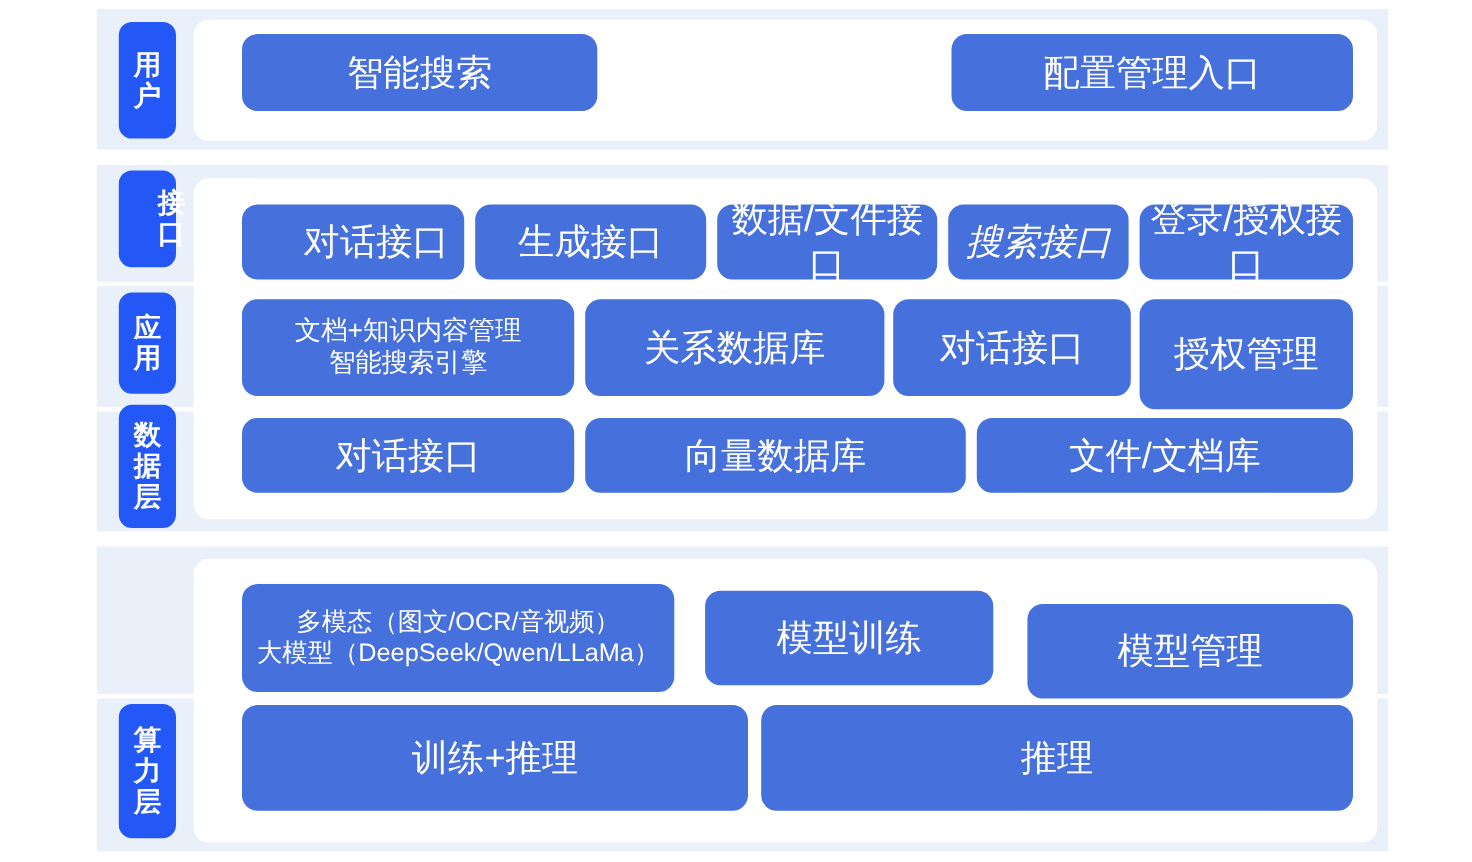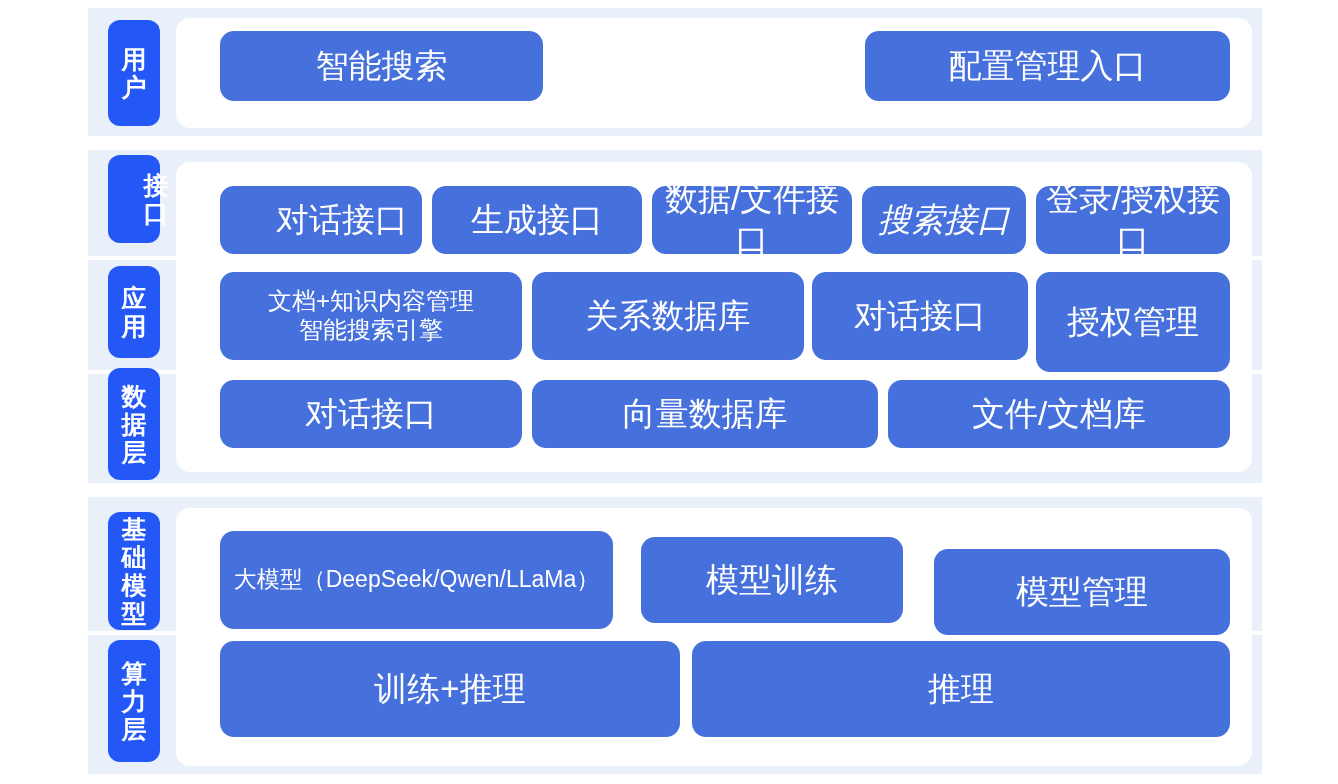--- a/index.html
+++ b/index.html
@@ -159,28 +159,26 @@
   </div>
   <div class="box" style="left:532px; top:380px; width:346px; height:68px;">
     <span>向量数据库</span>
   </div>
   <div class="box" style="left:888px; top:380px; width:342px; height:68px;">
     <span>文件/文档库</span>
   </div>
 
   <div class="card" style="left:176px; top:508px; width:1076px; height:258px;"></div>
 
-  <div class="chip" style="left:108px; top:512px; height:118px;">
-    <span>基础模型</span>
-  </div>
   <div class="chip" style="left:108px; top:640px; height:122px;">
     <span>算力层</span>
   </div>
 
   <div class="box two-line" style="left:220px; top:531px; width:393px; height:98px; flex-direction:column; font-size:23px;">
+    <span class="l">多模态（图文/OCR/音视频）</span>
     <span class="l">大模型（DeepSeek/Qwen/LLaMa）</span>
   </div>
   <div class="box" style="left:641px; top:537px; width:262px; height:86px;">
     <span>模型训练</span>
   </div>
   <div class="box" style="left:934px; top:537px; width:296px; height:86px;margin-top:12px;">
     <span>模型管理</span>
   </div>
 
   <div class="box" style="left:220px; top:641px; width:460px; height:96px;">

